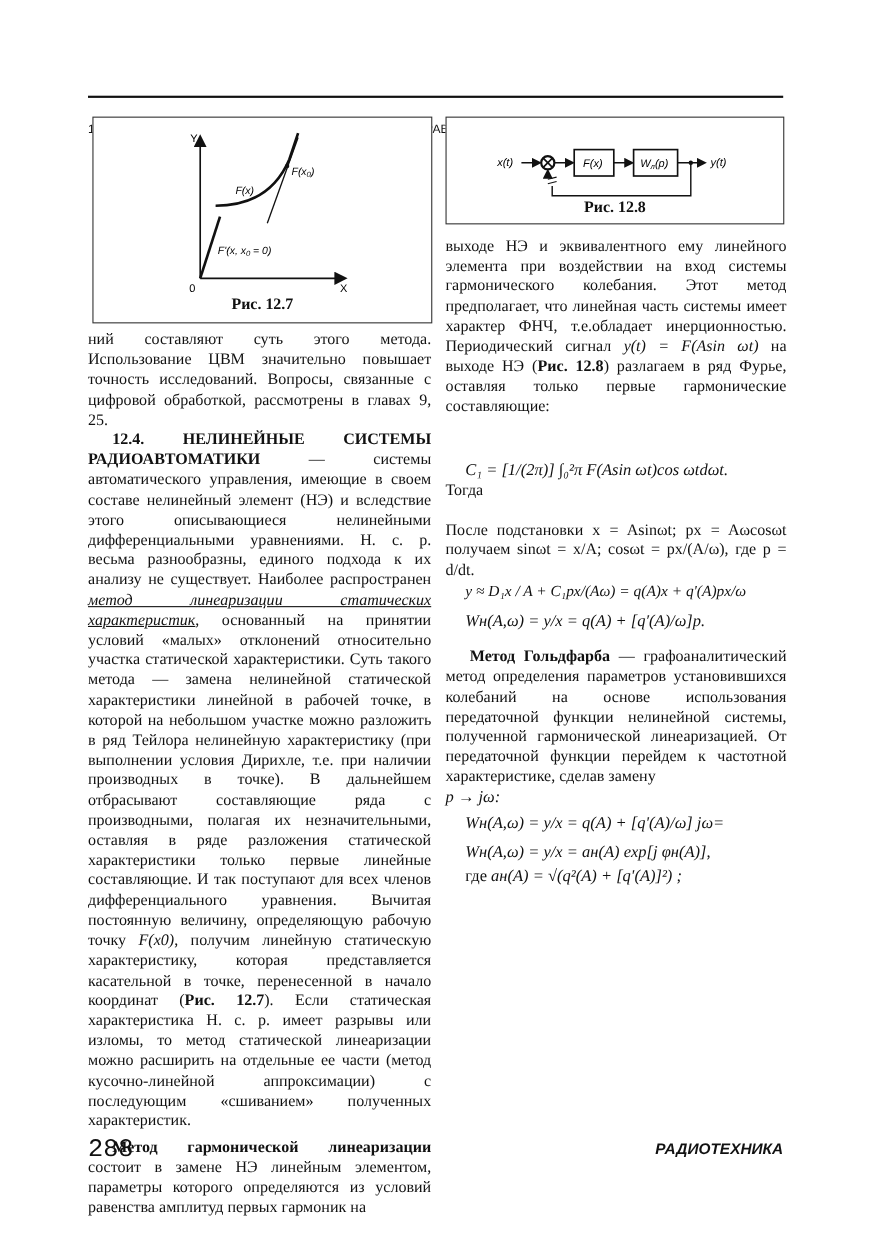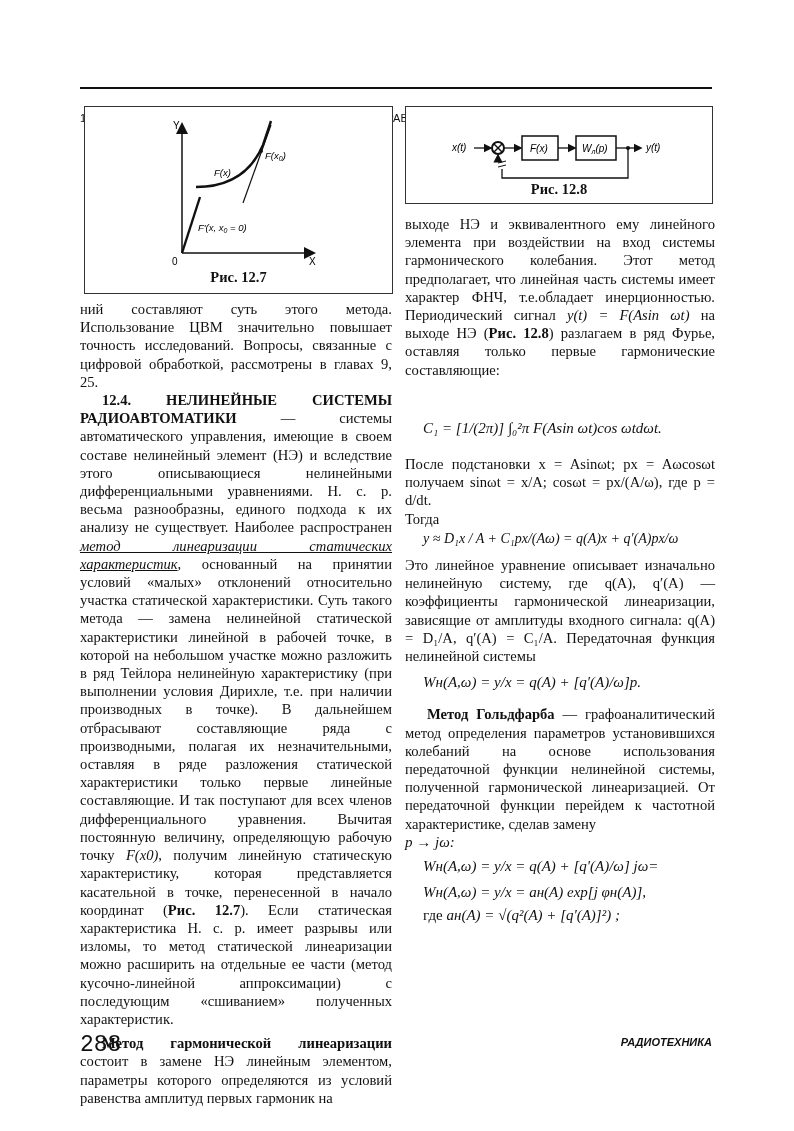--- a/index.html
+++ b/index.html
@@ -11,21 +11,21 @@
   .indent { text-indent: 22px; }
   .left { left: 80px; width: 312px; }
   .right { left: 405px; width: 310px; }
   .fig { position: absolute; border: 1px solid #333; background: #fff; }
   .fig-caption { position: absolute; font-family: "Liberation Serif", serif; font-weight: bold; font-size: 14.5px; text-align: center; width: 100%; }
   .formula { font-family: "Liberation Serif", serif; font-style: italic; font-size: 15px; white-space: nowrap; }
   .f-up { font-style: normal; }
   b.term { font-weight: bold; }
   i.term { font-style: italic; text-decoration: underline; }
   .footer-page { position: absolute; left: 80px; top: 1032px; font-family: Liberation Mono, monospace; font-size: 23px; }
-  .footer-pub { position: absolute; right: 82px; top: 1036px; font-family: "Liberation Sans", sans-serif; font-size: 11px; font-style: italic; font-weight: bold; }
+  .footer-pub { position: absolute; right: 82px; top: 1036px; font-family: "Liberation Sans", sans-serif; font-size: 14px; font-style: italic; font-weight: bold; }
   svg text { font-family: "Liberation Sans", sans-serif; }
 </style>
 </head>
 <body>
 
 <div class="header">12.3. МОДЕЛИРОВАНИЕ АВТОМАТИЧЕСКИХ СИСТЕМ УПРАВЛЕНИЯ</div>
 <div class="header-rule"></div>
 
 <div class="fig" style="left:84px; top:106px; width:307px; height:186px;">
   <svg width="307" height="186">
@@ -87,24 +87,23 @@
   <p class="indent" style="margin-top:6px;">
     <b class="term">Метод гармонической линеаризации</b><span> состоит в замене НЭ линейным элементом, параметры которого определяются из условий равенства амплитуд первых гармоник на</span>
   </p>
 </div>
 
 <div class="col right" style="top:215px;">
   <p>
     <span>выходе НЭ и эквивалентного ему линейного элемента при воздействии на вход системы гармонического колебания. Этот метод предполагает, что линейная часть системы имеет характер ФНЧ, т.е.обладает инерционностью. Периодический сигнал </span><i>y(t) = F(Asin ωt)</i><span> на выходе НЭ (</span><b>Рис. 12.8</b><span>) разлагаем в ряд Фурье, оставляя только первые гармонические составляющие:</span>
   </p>
   <div class="formula" style="margin:40px 0 0 18px;">C₁ = [1/(2π)] ∫₀²π F(Asin ωt)cos ωtdωt.</div>
+  <p>Тогда</p>
   <p style="margin-top:18px;">После подстановки x = Asinωt; px = Aωcosωt получаем sinωt = x/A; cosωt = px/(A/ω), где p = d/dt.</p>
-  <p>Тогда</p>
   <div class="formula" style="margin:2px 0 0 18px; font-size:14px;">y ≈ D₁x / A + C₁px/(Aω) = q(A)x + q'(A)px/ω</div>
-  <p style="margin-top:8px;">Это линейное уравнение описывает изначально нелинейную систему, где q(A), q′(A) — коэффициенты гармонической линеаризации, зависящие от амплитуды входного сигнала: q(A) = D₁/A, q′(A) = C₁/A. Передаточная функция нелинейной системы</p>
   <div class="formula" style="margin:8px 0 0 18px;">Wн(A,ω) = y/x = q(A) + [q′(A)/ω]p.</div>
   <p class="indent" style="margin-top:14px;">
     <b class="term">Метод Гольдфарба</b><span> — графоаналитический метод определения параметров установившихся колебаний на основе использования передаточной функции нелинейной системы, полученной гармонической линеаризацией. От передаточной функции перейдем к частотной характеристике, сделав замену</span>
   </p>
   <div class="formula">p → jω:</div>
   <div class="formula" style="margin:6px 0 0 18px;">Wн(A,ω) = y/x = q(A) + [q'(A)/ω] jω=</div>
   <div class="formula" style="margin:8px 0 0 18px;">Wн(A,ω) = y/x = aн(A) exp[j φн(A)],</div>
   <div class="formula" style="margin:4px 0 0 18px;">
     <span class="f-up">где</span> <span>aн(A) = √(q²(A) + [q'(A)]²) ;</span>
   </div>

